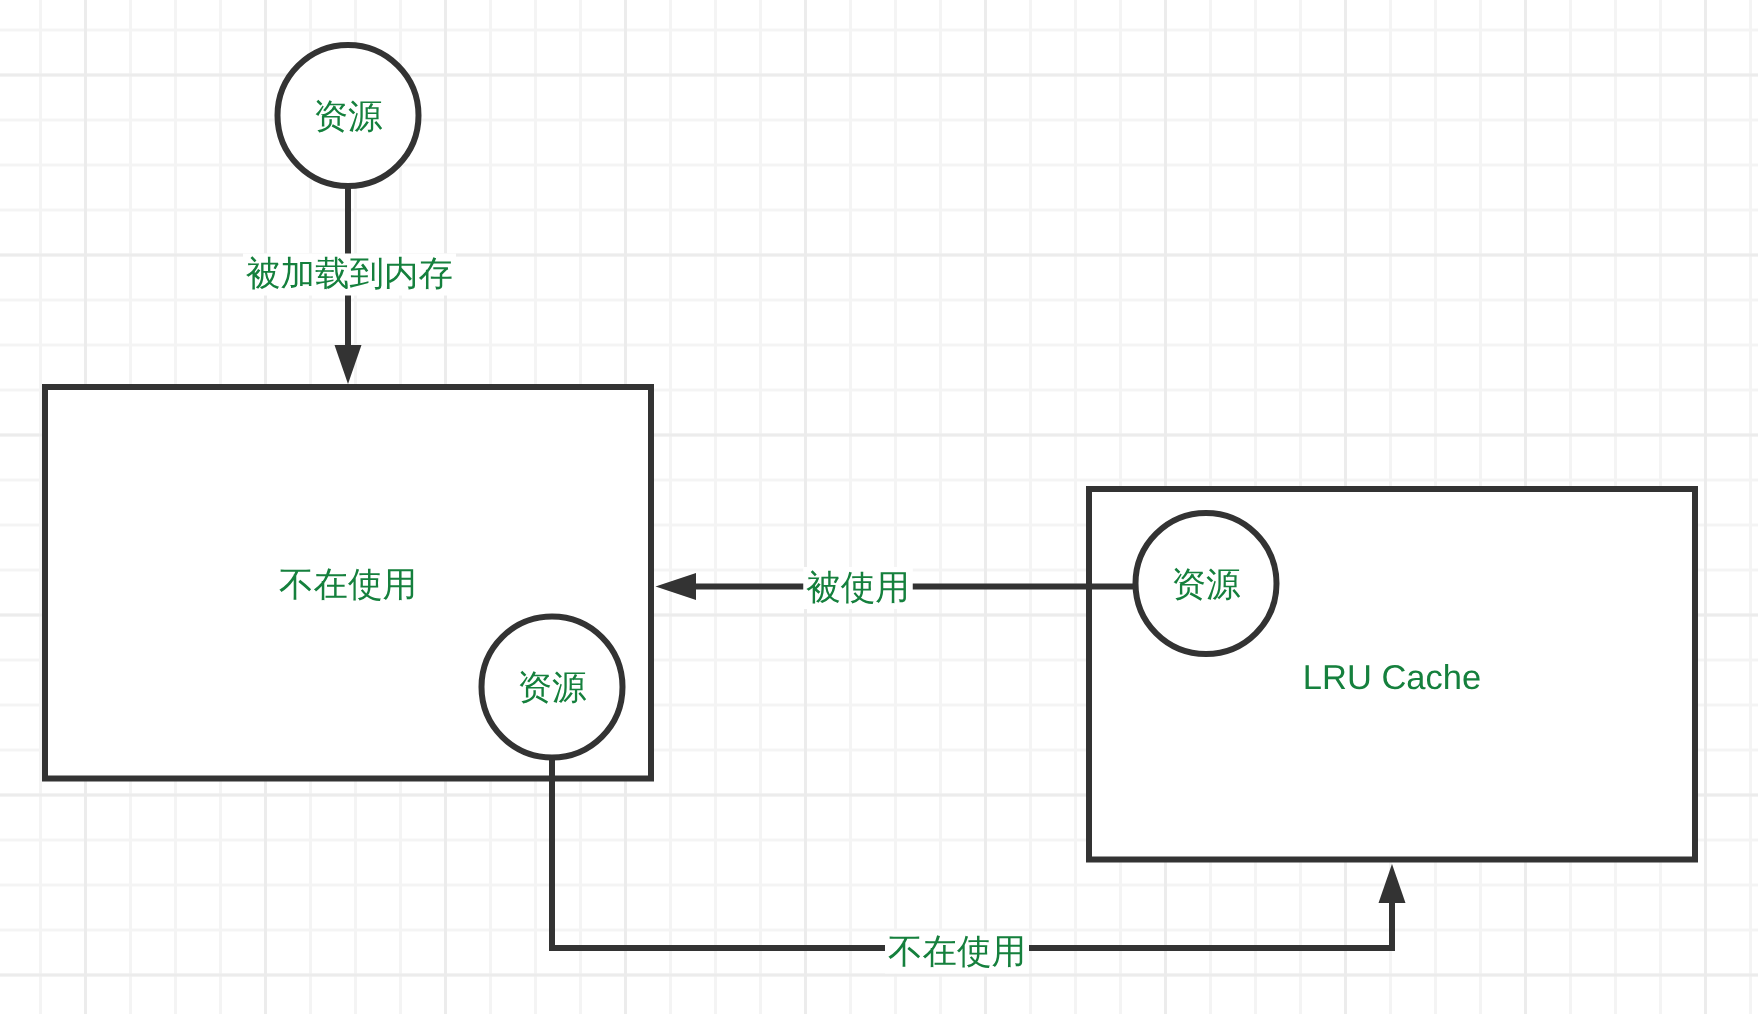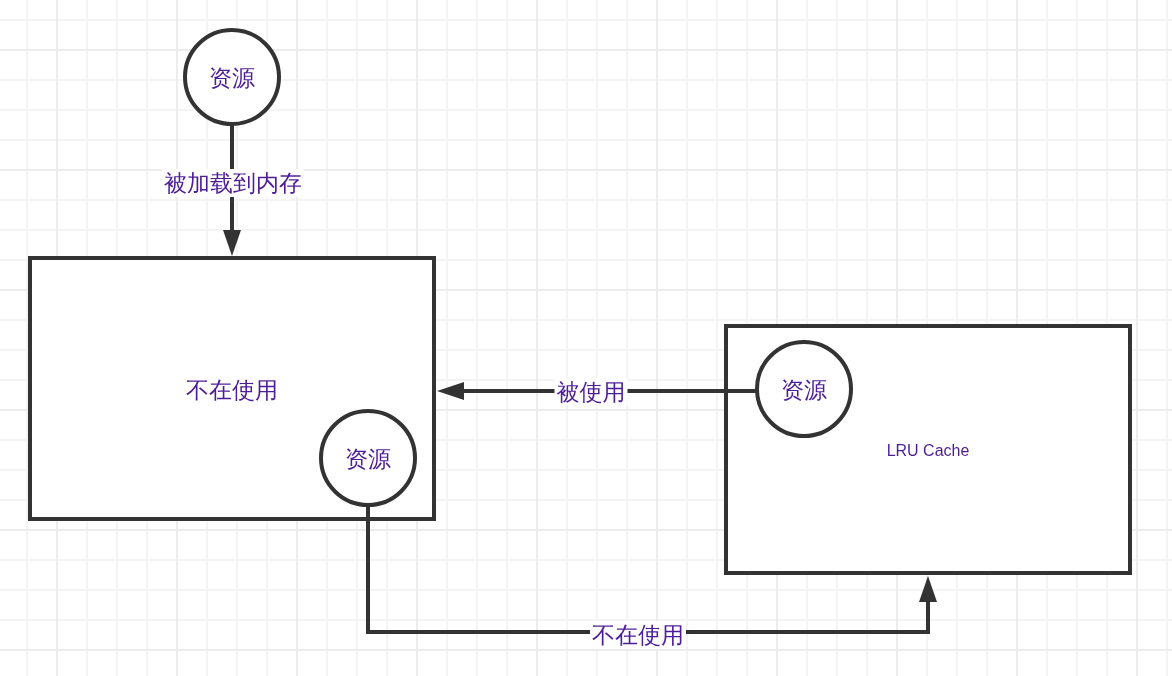--- a/index.html
+++ b/index.html
@@ -13,26 +13,26 @@
       linear-gradient(to bottom, #f4f4f4 0 2px, transparent 2px);
     background-size: 120px 120px, 120px 120px, 30px 30px, 30px 30px;
     background-position: 56px 0, 0 49px, 26px 0, 0 19px;
     font-family: "DejaVu Sans", "Liberation Sans", sans-serif;
   }
   #canvas { position: absolute; left: 0; top: 0; width: 1172px; height: 676px; }
   .shape-stroke { stroke: #333333; stroke-width: 4; fill: #ffffff; }
   .line { stroke: #333333; stroke-width: 4; fill: none; }
   .arrowhead { fill: #333333; }
   .label {
-    position: absolute; color: #4c1d95; white-space: nowrap;
+    position: absolute; color: #15803d; white-space: nowrap;
     font-size: 23px; line-height: 28px;
     transform: translate(-50%, -50%);
   }
   .edge-label { background: #ffffff; padding: 0 2px; text-align: right; }
-  .latin { font-family: "Liberation Sans", "DejaVu Sans", sans-serif; font-size: 16px; }
+  .latin { font-family: "Liberation Sans", "DejaVu Sans", sans-serif; font-size: 23px; }
 </style>
 </head>
 <body>
 
 <svg id="canvas" xmlns="http://www.w3.org/2000/svg" width="1172" height="676" viewBox="0 0 1172 676">
 
   <rect class="shape-stroke" x="30" y="258" width="404" height="261"></rect>
 
   <rect class="shape-stroke" x="726" y="326" width="404" height="247"></rect>
 
@@ -50,14 +50,14 @@
   <circle class="shape-stroke" cx="804" cy="389" r="47"></circle>
 </svg>
 
 <div class="label" style="left:232px; top:78px;">资源</div>
 <div class="label" style="left:232px; top:390px;">不在使用</div>
 <div class="label" style="left:368px; top:459px;">资源</div>
 <div class="label latin" style="left:928px; top:451px;">LRU Cache</div>
 <div class="label" style="left:804px; top:390px;">资源</div>
 
 <div class="label edge-label" style="left:233px; top:183px;">被加载到内存</div>
-<div class="label edge-label" style="left:591px; top:392px;">被使用</div>
+<div class="label edge-label" style="left:572px; top:392px;">被使用</div>
 <div class="label edge-label" style="left:638px; top:635px;">不在使用</div>
 
 </body></html>

